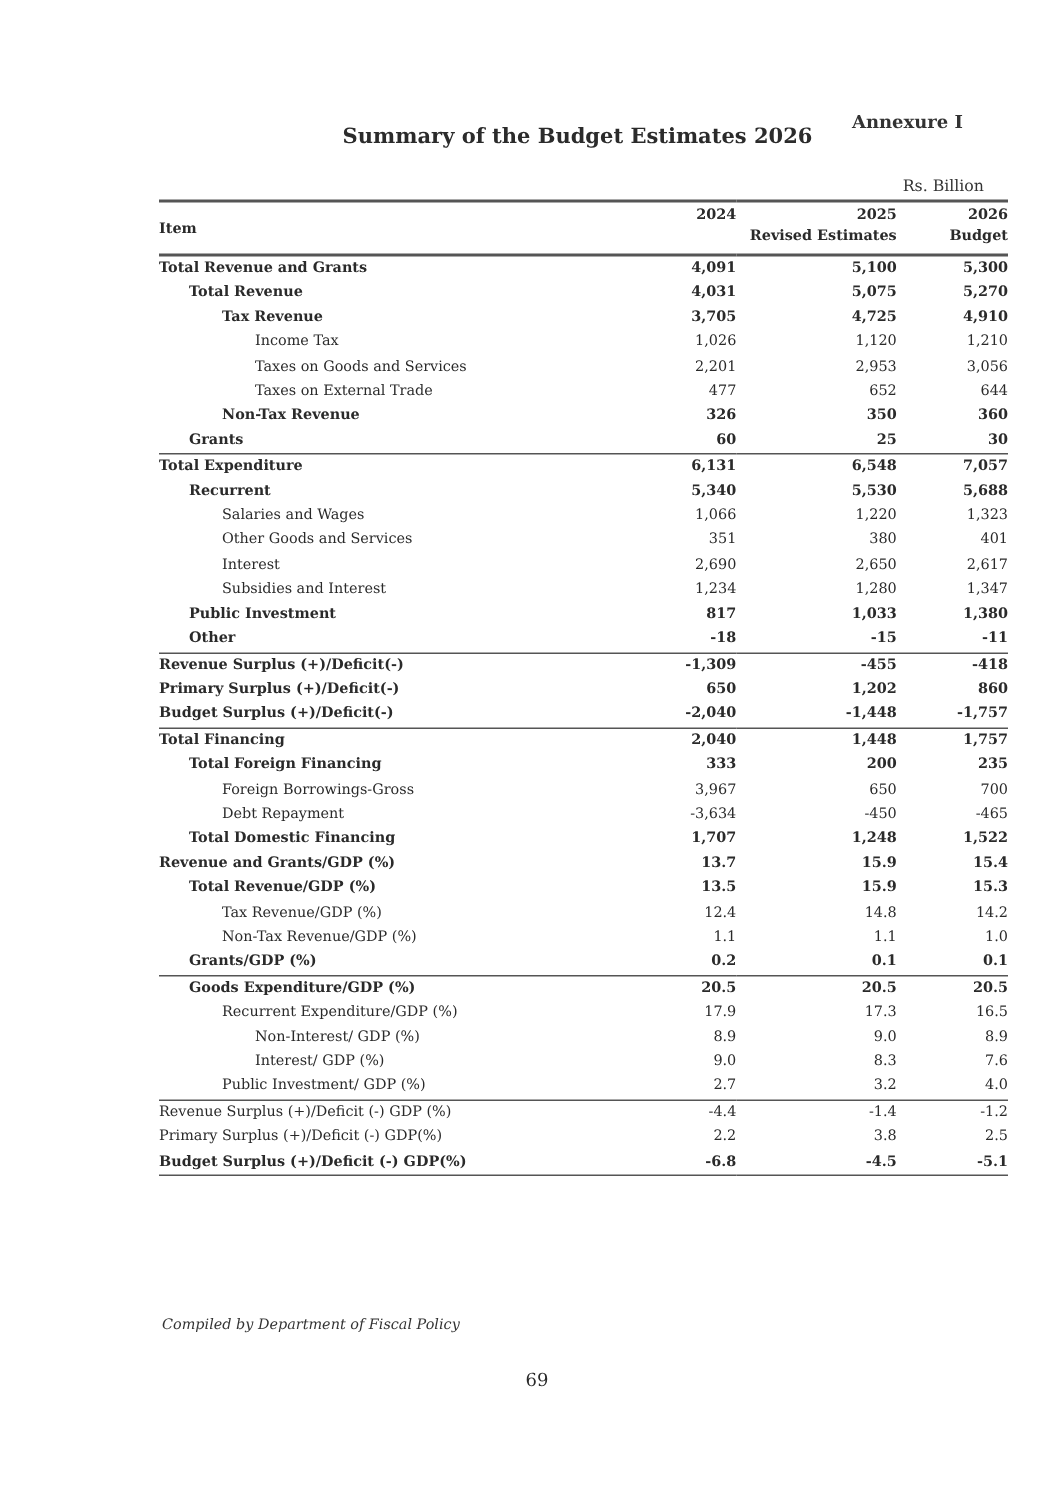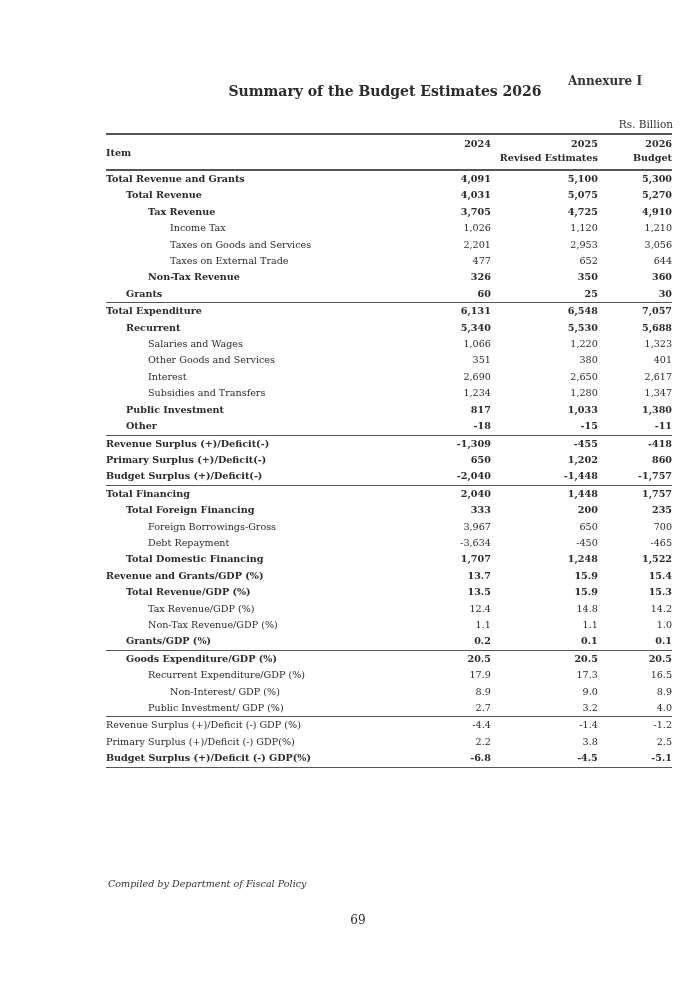--- a/index.html
+++ b/index.html
@@ -1,21 +1,21 @@
 <!DOCTYPE html>
 <html><head>
 <meta charset="utf-8">
 <style>
   html, body { margin: 0; padding: 0; background: #ffffff; }
   body { width: 700px; height: 990px; position: relative; overflow: hidden;
          font-family: "DejaVu Serif", "Liberation Serif", serif; color: #2a2a2a; }
   .annex { position: absolute; top: 30px; right: 58px; font-size: 12px; font-weight: bold; color:#333;margin-top:44px; }
   .title { position: absolute; top: 83px; left: 0; width: 700px; text-align: center;
            font-size: 14px; font-weight: bold; color:#2b2b2b; padding-left: 70px; box-sizing: border-box; }
-  .units { position: absolute; top: 118px; right: 27px; font-size: 10.5px; color:#333; }
+  .units { position: absolute; top: 118px; right: 44px; font-size: 10.5px; color:#333; }
   table { position: absolute; top: 133px; left: 106px; width: 566px; border-collapse: collapse;
           font-size: 9.6px; }
   td, th { padding: 0; height: 16.4px; line-height: 16.4px; white-space: nowrap; }
   th { font-weight: bold; vertical-align: top; line-height: 14px; height: 32px; padding-top: 2px; }
   thead tr { border-top: 2px solid #555; border-bottom: 2px solid #555; }
   .c-item { text-align: left; width: 290px; }
   .c-num { text-align: right; }
   .c1 { width: 80px; } .c2 { width: 110px; } .c3 { width: 86px; }
   th.c-item { vertical-align: middle; }
   .b { font-weight: bold; }
@@ -122,21 +122,21 @@
         <td class="c-num c2">380</td>
         <td class="c-num c3">401</td>
       </tr>
       <tr>
         <td class="c-item l2">Interest</td>
         <td class="c-num c1">2,690</td>
         <td class="c-num c2">2,650</td>
         <td class="c-num c3">2,617</td>
       </tr>
       <tr>
-        <td class="c-item l2">Subsidies and Transfers</td>
+        <td class="c-item l2">Subsidies and Interest</td>
         <td class="c-num c1">1,234</td>
         <td class="c-num c2">1,280</td>
         <td class="c-num c3">1,347</td>
       </tr>
       <tr>
         <td class="c-item l1 b">Public Investment</td>
         <td class="c-num c1 b">817</td>
         <td class="c-num c2 b">1,033</td>
         <td class="c-num c3 b">1,380</td>
       </tr>
@@ -235,20 +235,26 @@
         <td class="c-num c1">17.9</td>
         <td class="c-num c2">17.3</td>
         <td class="c-num c3">16.5</td>
       </tr>
       <tr>
         <td class="c-item l3">Non-Interest/ GDP (%)</td>
         <td class="c-num c1">8.9</td>
         <td class="c-num c2">9.0</td>
         <td class="c-num c3">8.9</td>
       </tr>
+      <tr>
+        <td class="c-item l3">Interest/ GDP (%)</td>
+        <td class="c-num c1">9.0</td>
+        <td class="c-num c2">8.3</td>
+        <td class="c-num c3">7.6</td>
+      </tr>
       <tr class="rule">
         <td class="c-item l2">Public Investment/ GDP (%)</td>
         <td class="c-num c1">2.7</td>
         <td class="c-num c2">3.2</td>
         <td class="c-num c3">4.0</td>
       </tr>
       <tr>
         <td class="c-item l0">Revenue Surplus (+)/Deficit (-) GDP (%)</td>
         <td class="c-num c1">-4.4</td>
         <td class="c-num c2">-1.4</td>

